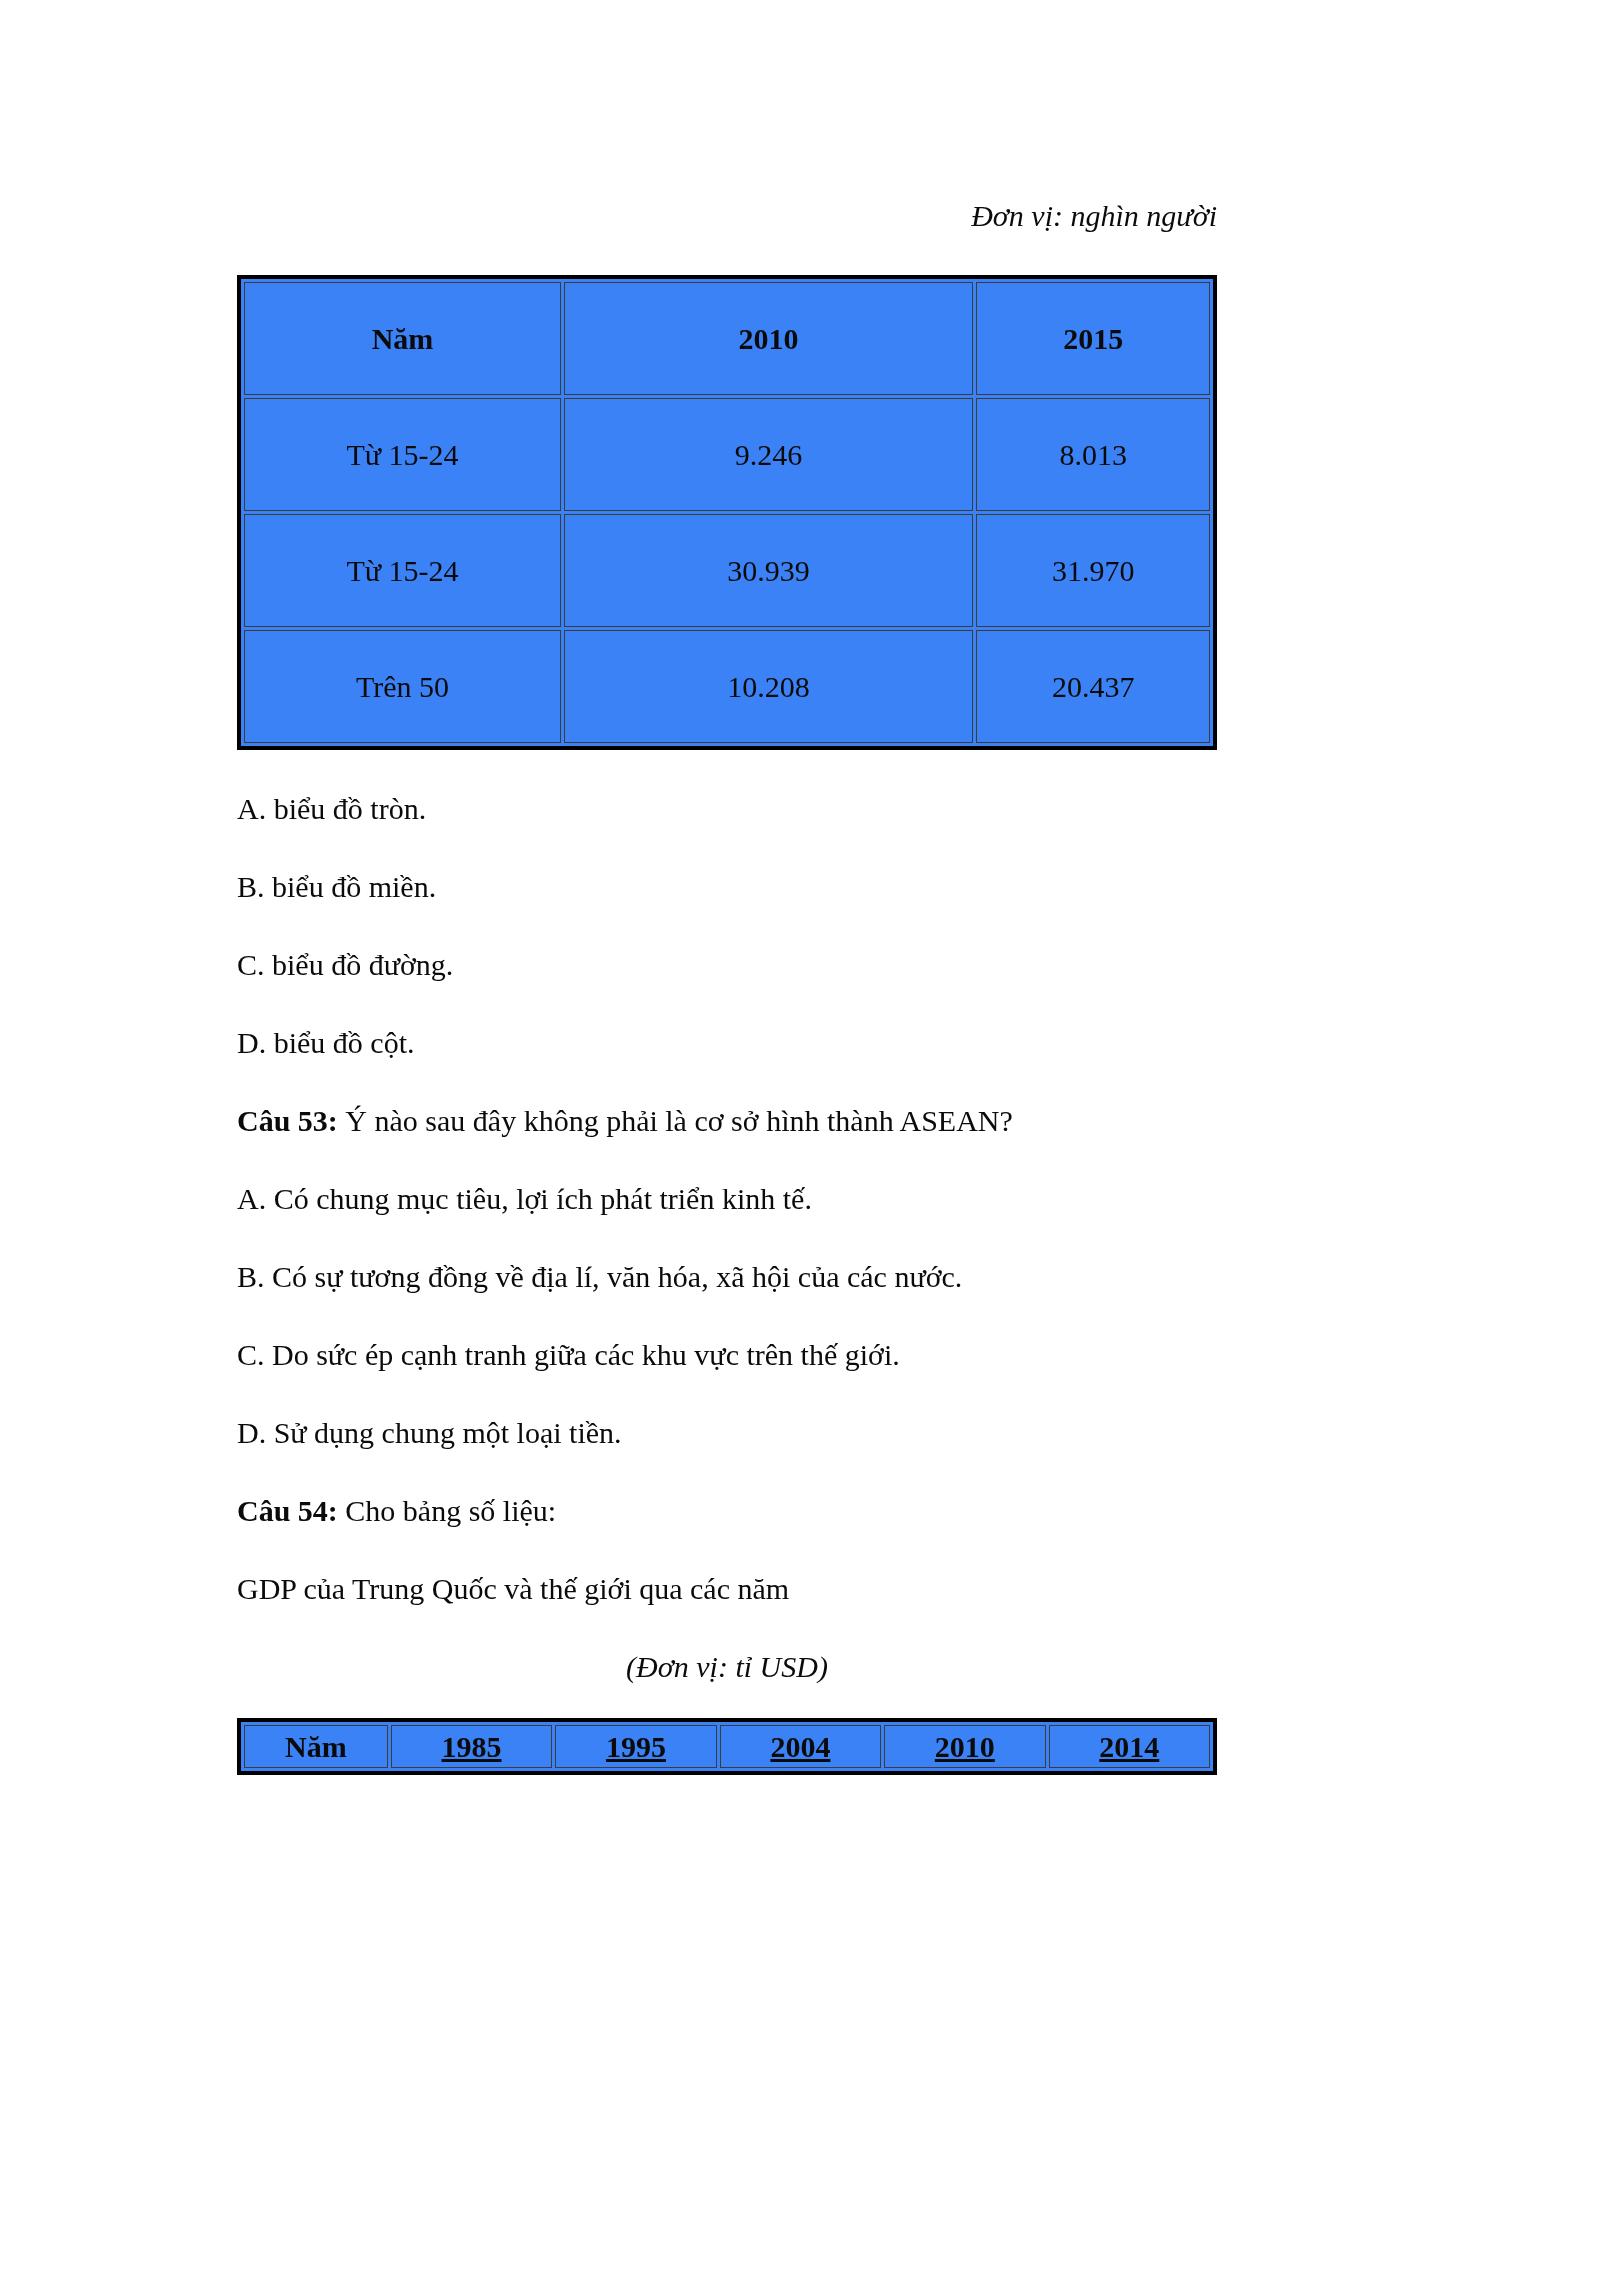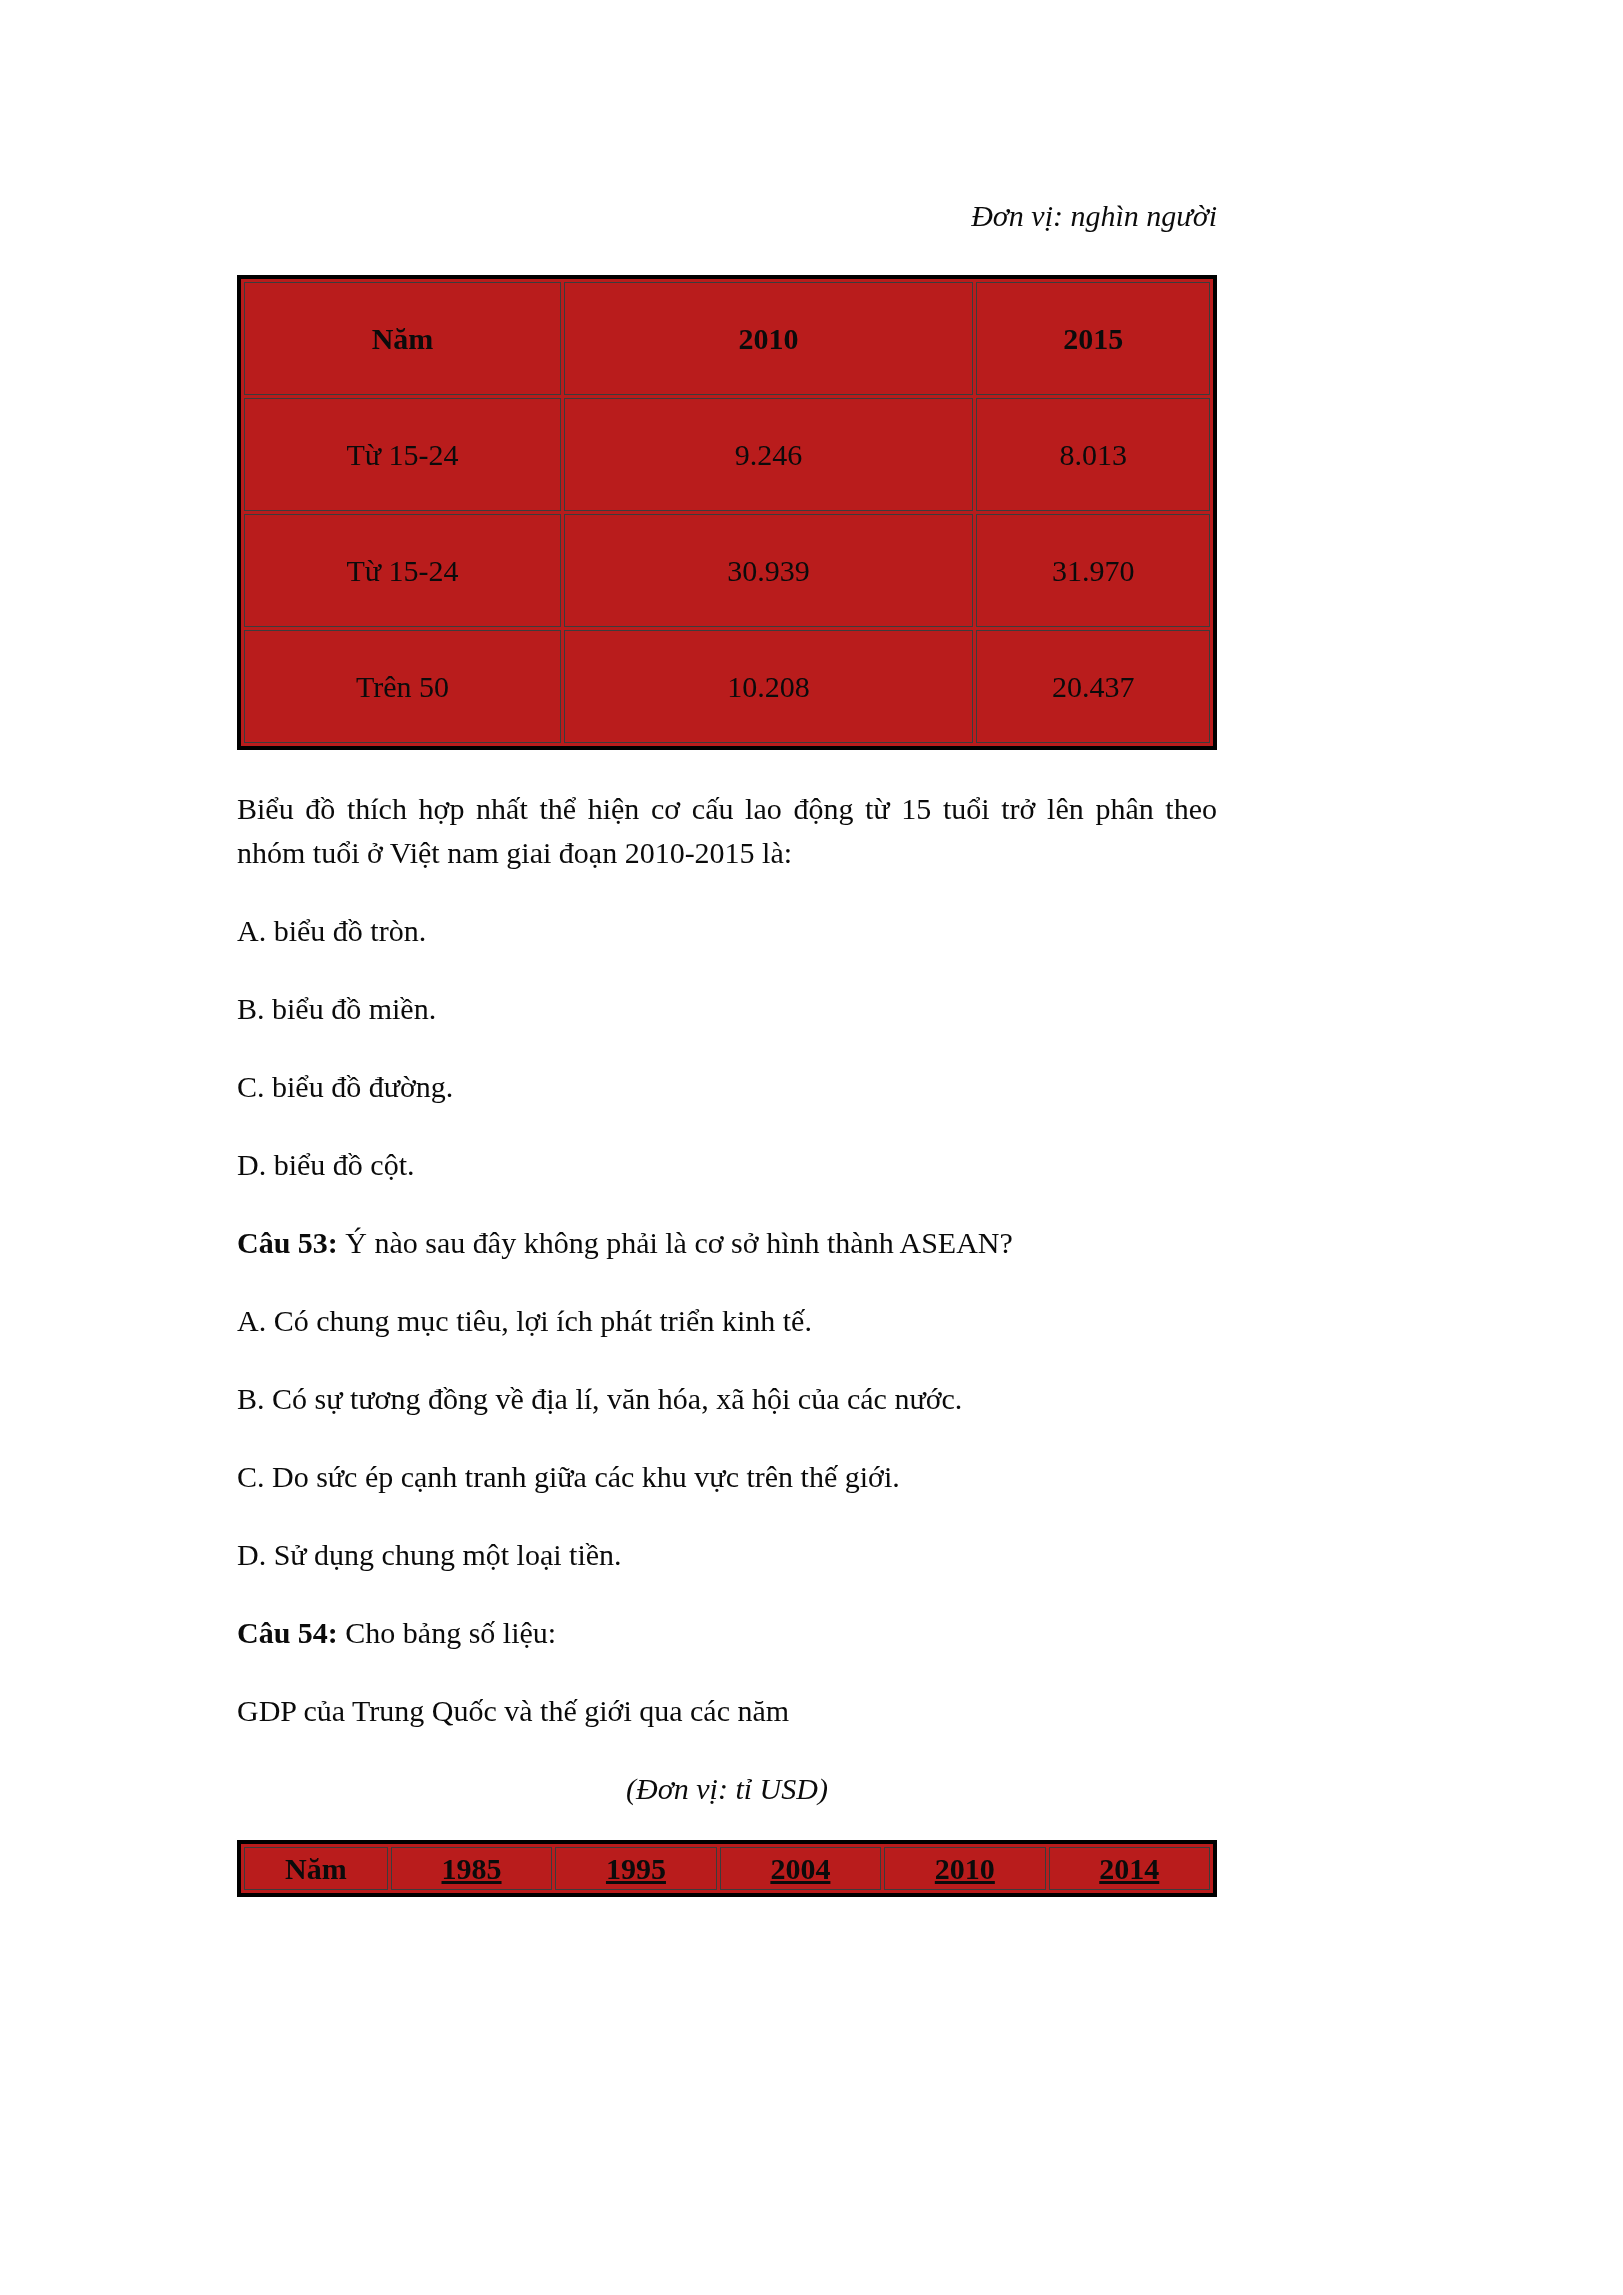--- a/index.html
+++ b/index.html
@@ -33,21 +33,21 @@
     font-style: italic;
     margin-bottom: 37px;
   }
 
   table {
     width: 100%;
     table-layout: fixed;
     border-collapse: separate;
     border-spacing: 3.3px;
     border: 4.6px solid #000000;
-    background: #b91c1c;
+    background: #3b82f6;
   }
   td {
     border: 1.3px solid #3c3c3c;
     text-align: center;
     vertical-align: middle;
     font-size: 30px;
     padding: 0 5.2px;
     overflow: hidden;
   }
   .t1 { margin-bottom: 37px; }
@@ -96,21 +96,20 @@
       <td class="c3">31.970</td>
     </tr>
     <tr>
       <td class="c1">Trên 50</td>
       <td class="c2">10.208</td>
       <td class="c3">20.437</td>
     </tr>
   </tbody>
     </table>
 
-  <p class="justify">Biểu đồ thích hợp nhất thể hiện cơ cấu lao động từ 15 tuổi trở lên phân theo nhóm tuổi ở Việt nam giai đoạn 2010-2015 là:</p>
 
   <p>A. biểu đồ tròn.</p>
   <p>B. biểu đồ miền.</p>
   <p>C. biểu đồ đường.</p>
   <p>D. biểu đồ cột.</p>
 
   <p><span class="bold">Câu 53:</span> <span>Ý nào sau đây không phải là cơ sở hình thành ASEAN?</span></p>
 
   <p>A. Có chung mục tiêu, lợi ích phát triển kinh tế.</p>
   <p>B. Có sự tương đồng về địa lí, văn hóa, xã hội của các nước.</p>

